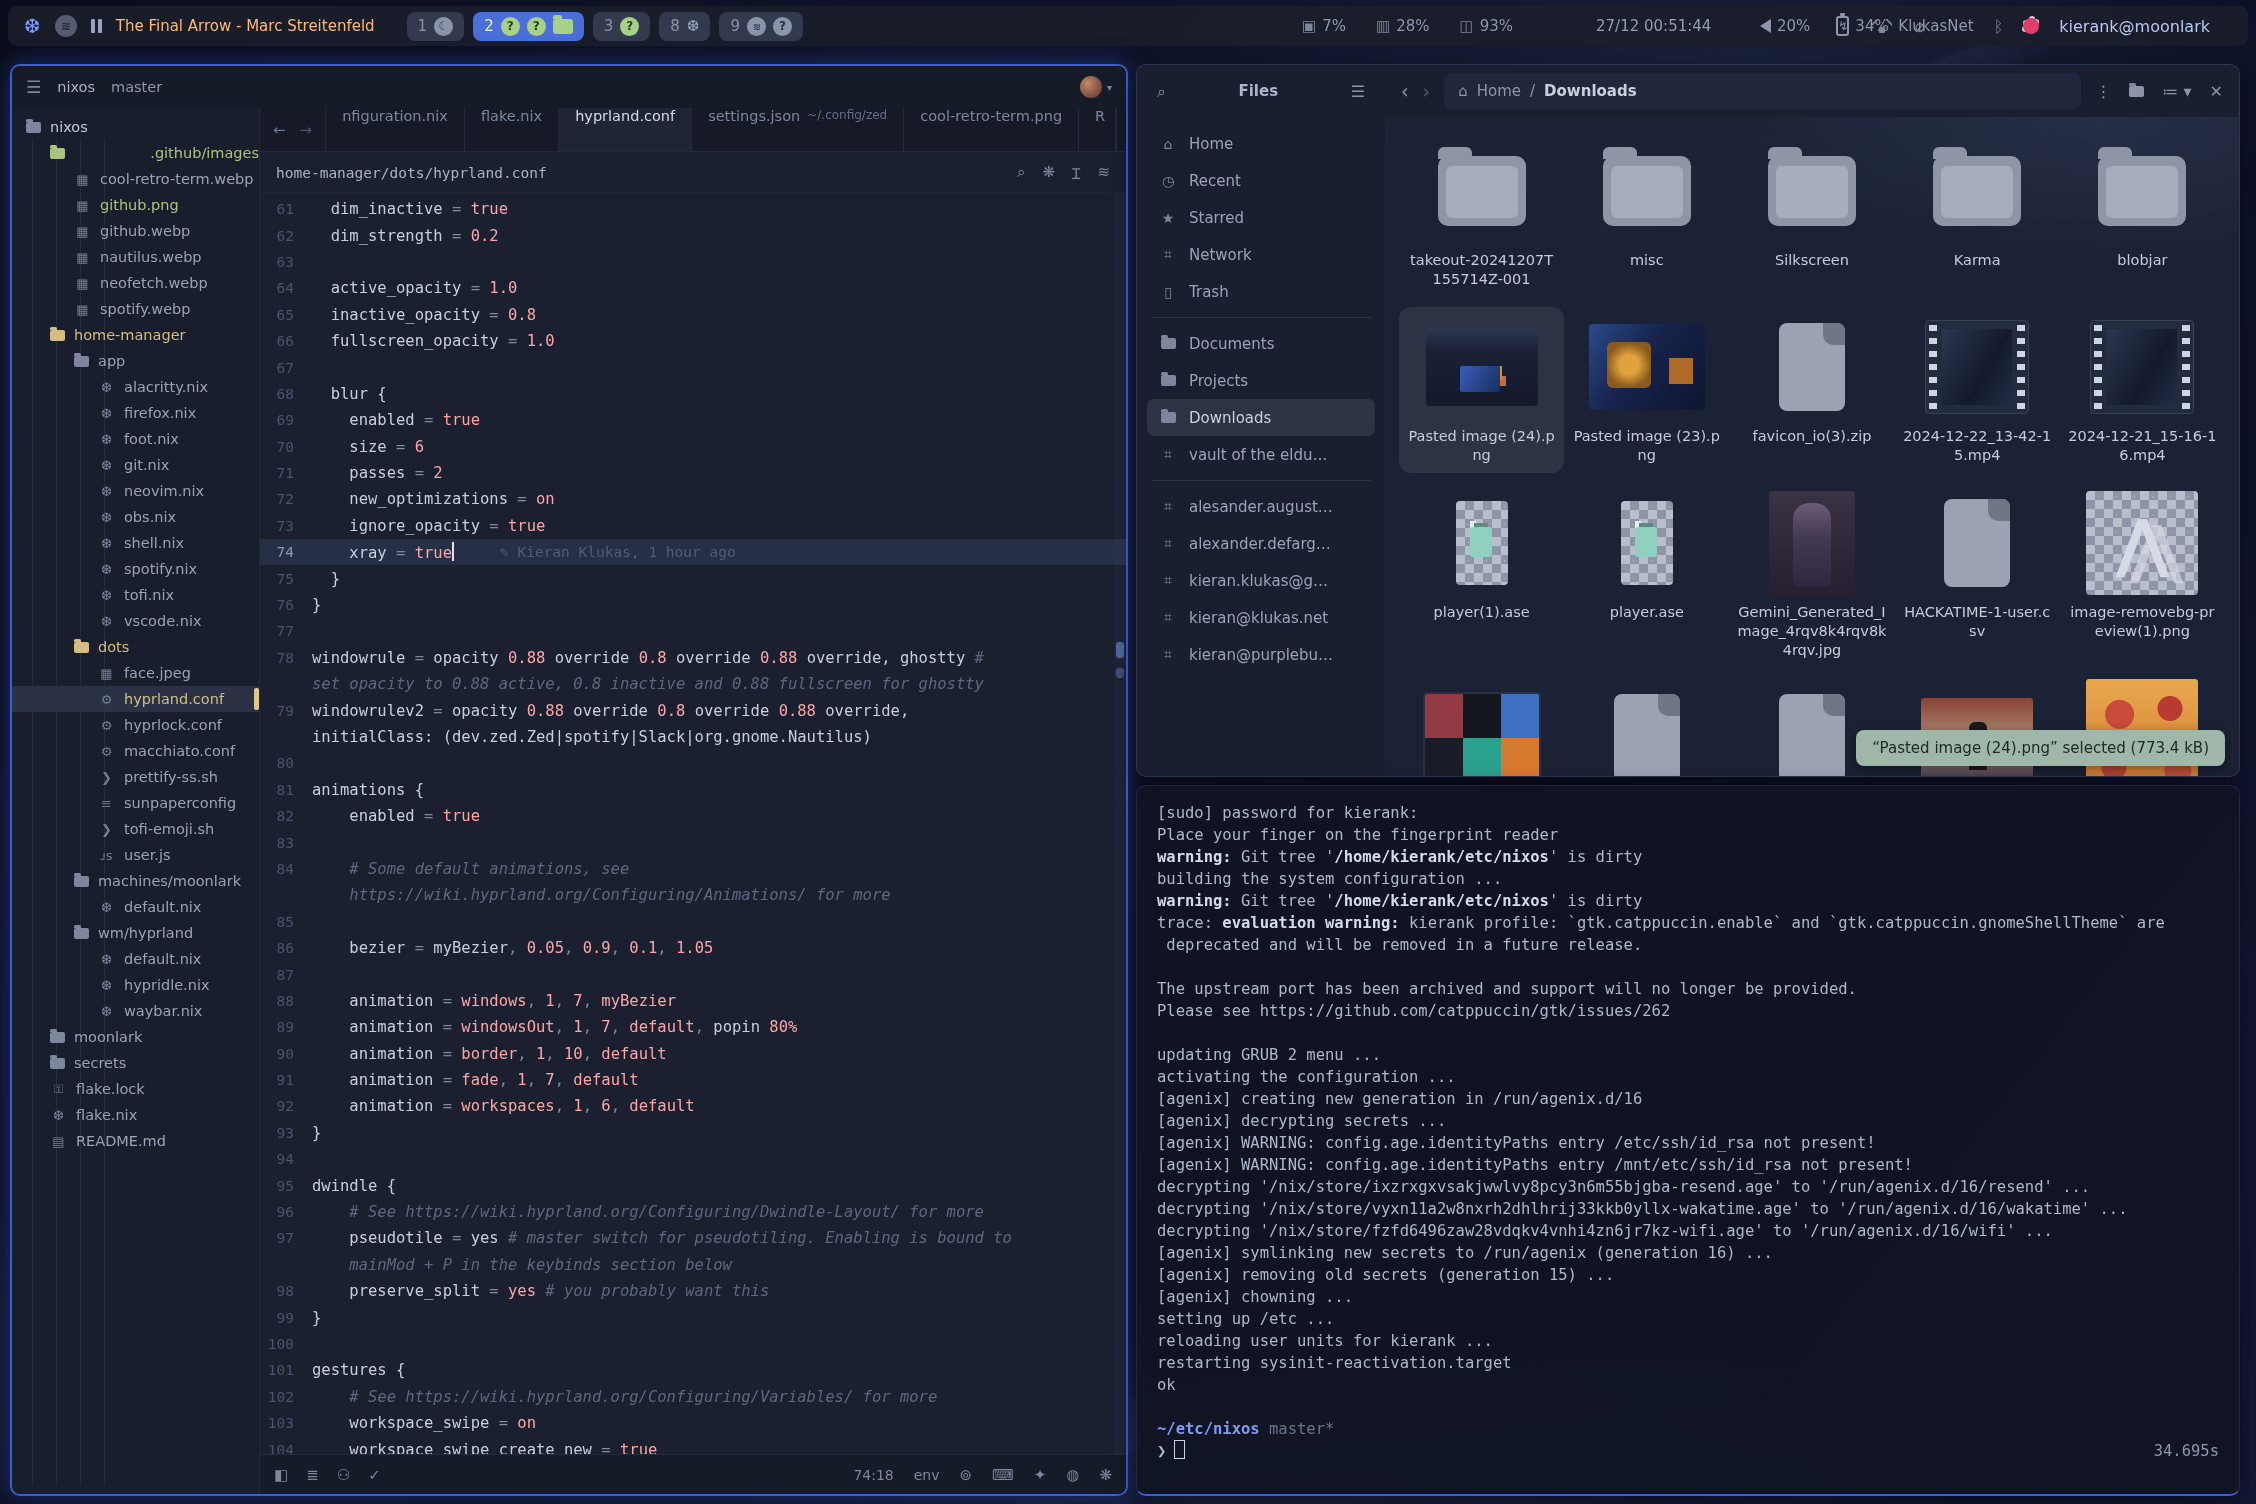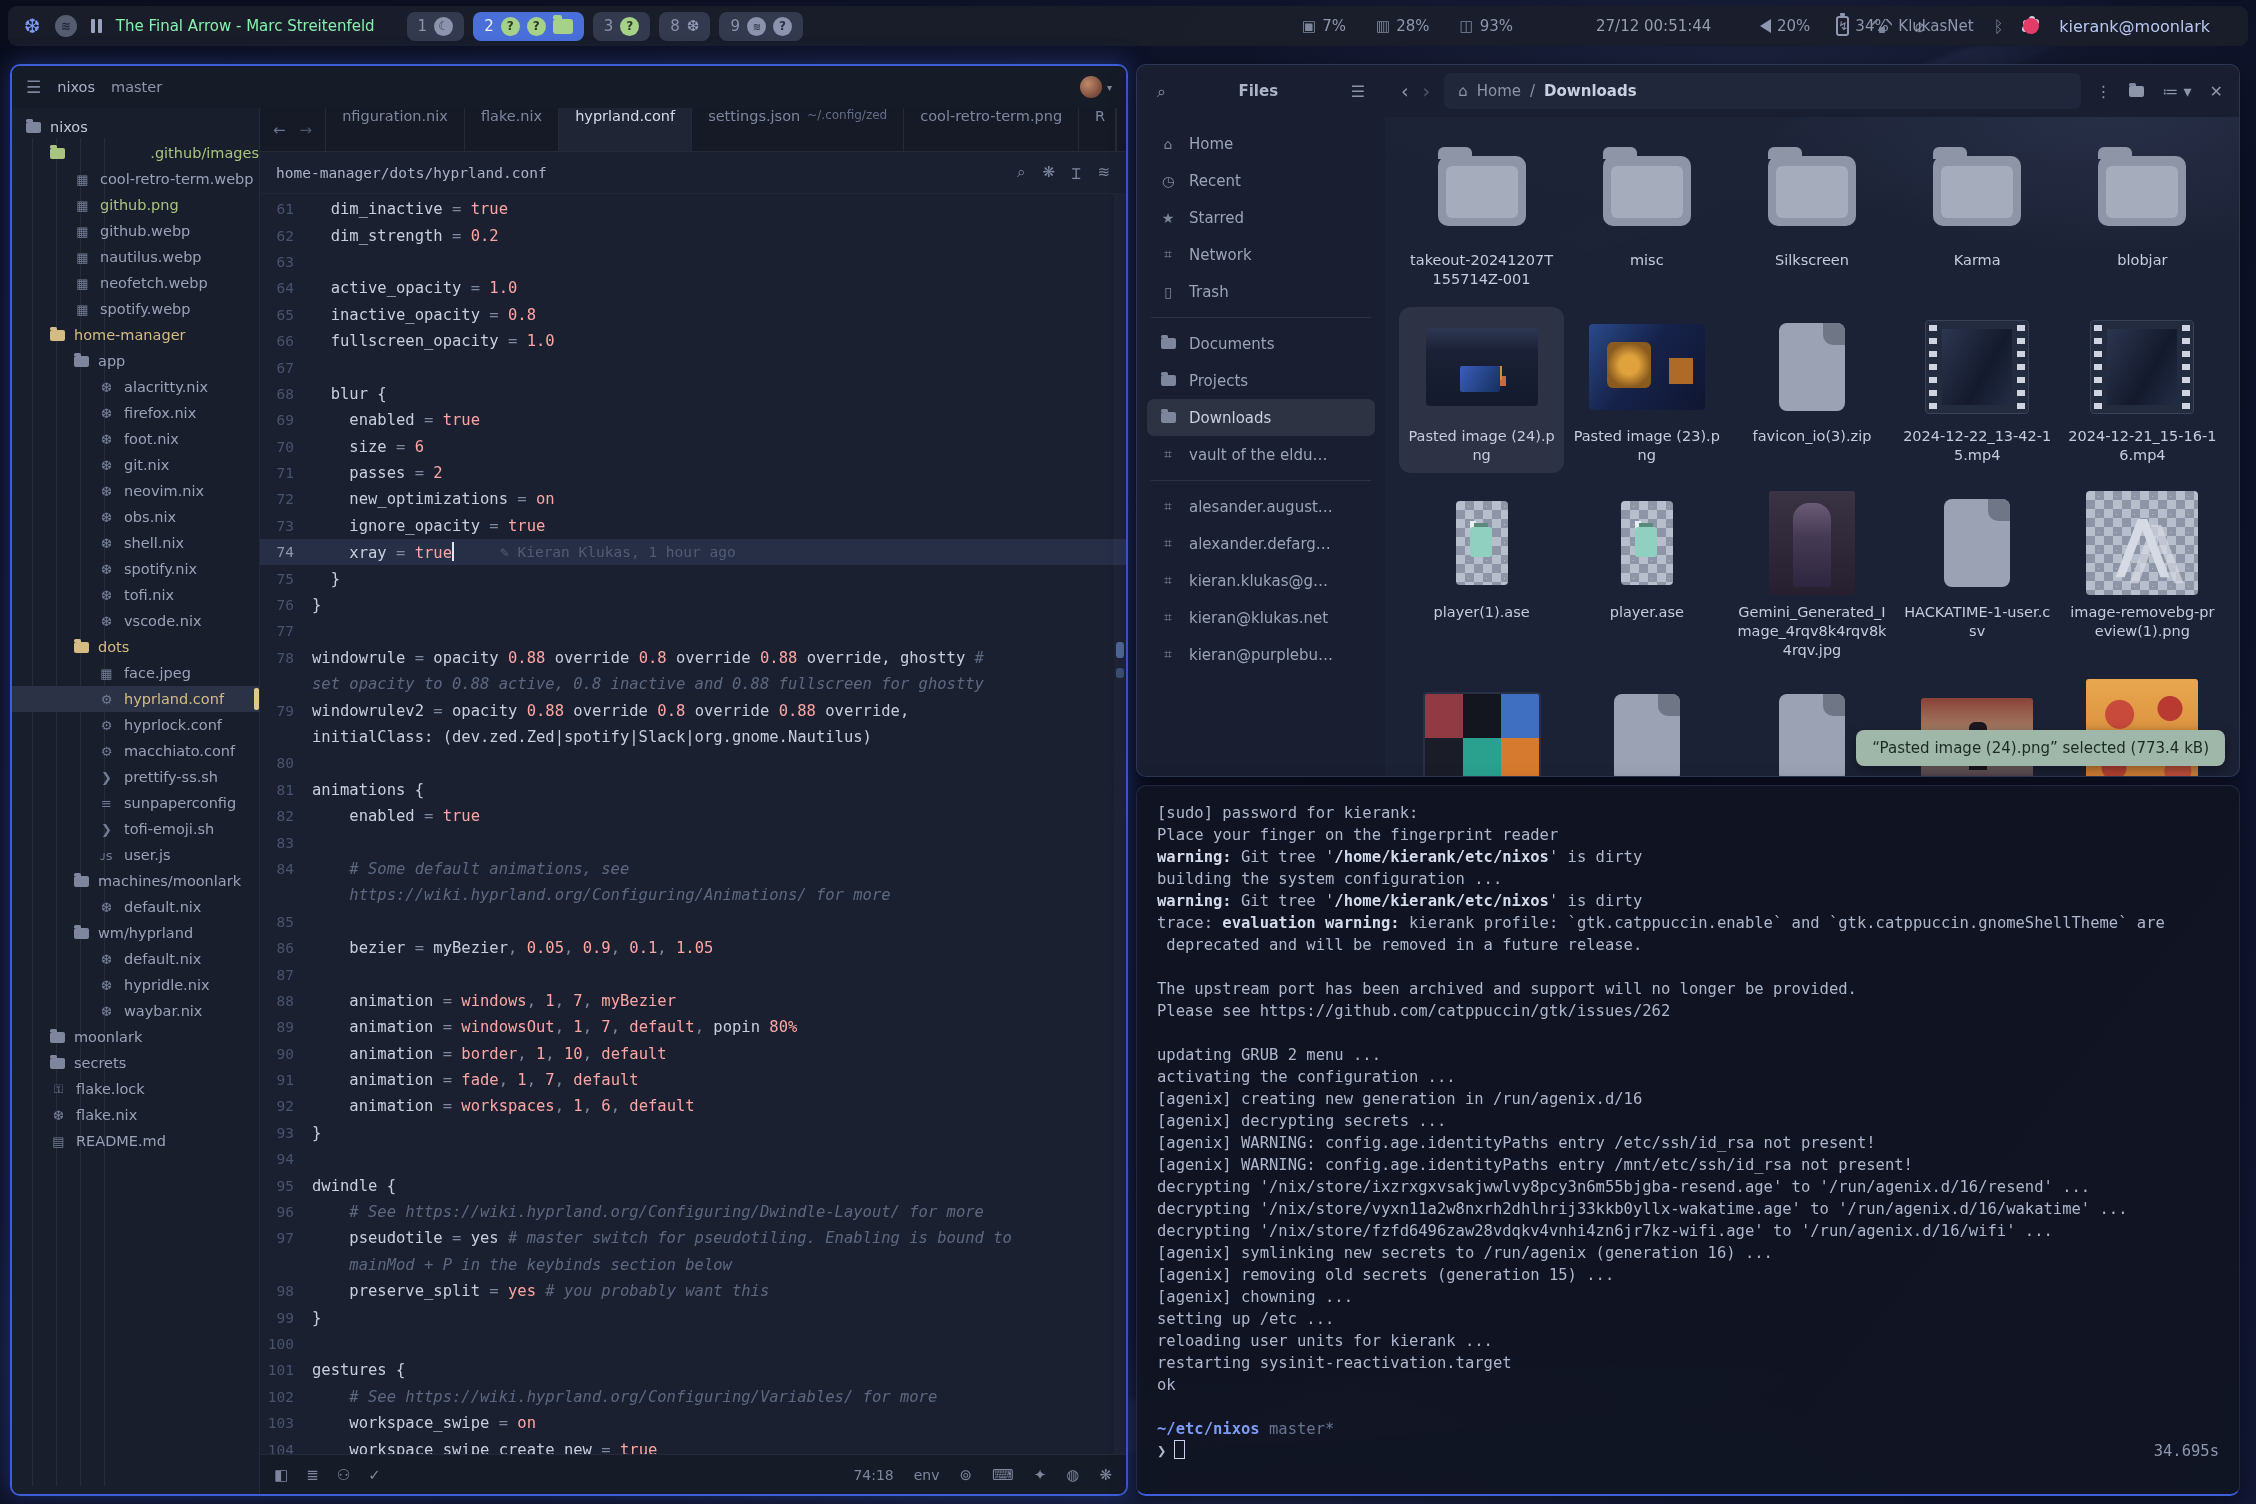--- a/index.html
+++ b/index.html
@@ -17,21 +17,21 @@
   #stk1{ width:700px; height:46px; left:1450px; top:120px; }
   #stk2{ width:900px; height:60px; left:900px; top:1380px; transform:rotate(-4deg); }
 
   
   #topbar{ position:absolute; left:8px; right:8px; top:6px; height:40px; background:rgba(27,30,43,.94); border-radius:9px; display:flex; align-items:center; font-size:15px; color:#8e97ad; }
   .tb-left{ display:flex; align-items:center; gap:14px; padding-left:16px; }
   .nix-glyph{ color:#7e9bf5; font-size:20px; }
   .badge-circle{ width:22px; height:22px; border-radius:50%; background:#565c70; color:#23273a; display:inline-flex; align-items:center; justify-content:center; font-size:12px; font-weight:bold; }
   .pause-ico{ display:inline-flex; gap:3px; }
   .pause-ico i{ width:4px; height:14px; background:#9aa3bd; border-radius:1px; }
-  #song-title{ color:#86efac; white-space:nowrap; }
+  #song-title{ color:#fdba74; white-space:nowrap; }
   #workspaces{ display:flex; gap:9px; margin-left:18px; }
   .ws-pill{ height:29px; border-radius:8px; background:#343a4e; display:flex; align-items:center; gap:7px; padding:0 11px; color:#8b93ad; cursor:pointer; }
   .ws-pill.active{ background:#4a6fd8; color:#eef2ff; }
   .ws-num{ font-size:15px; }
   .ws-badge{ width:19px; height:19px; border-radius:50%; display:inline-flex; align-items:center; justify-content:center; font-size:12px; font-weight:bold; }
   .wsb-q{ background:#a6d189; color:#2c3a20; }
   .wsb-qgrey{ background:#8b93ad; color:#2a2e3e; }
   .wsb-moon{ background:#8b93ad; color:#343a4e; }
   .wsb-spotify{ background:#8b93ad; color:#343a4e; font-size:10px; letter-spacing:-1px; }
   .wsb-folder{ width:20px; height:15px; border-radius:3px; background:#a6d189; position:relative; }

